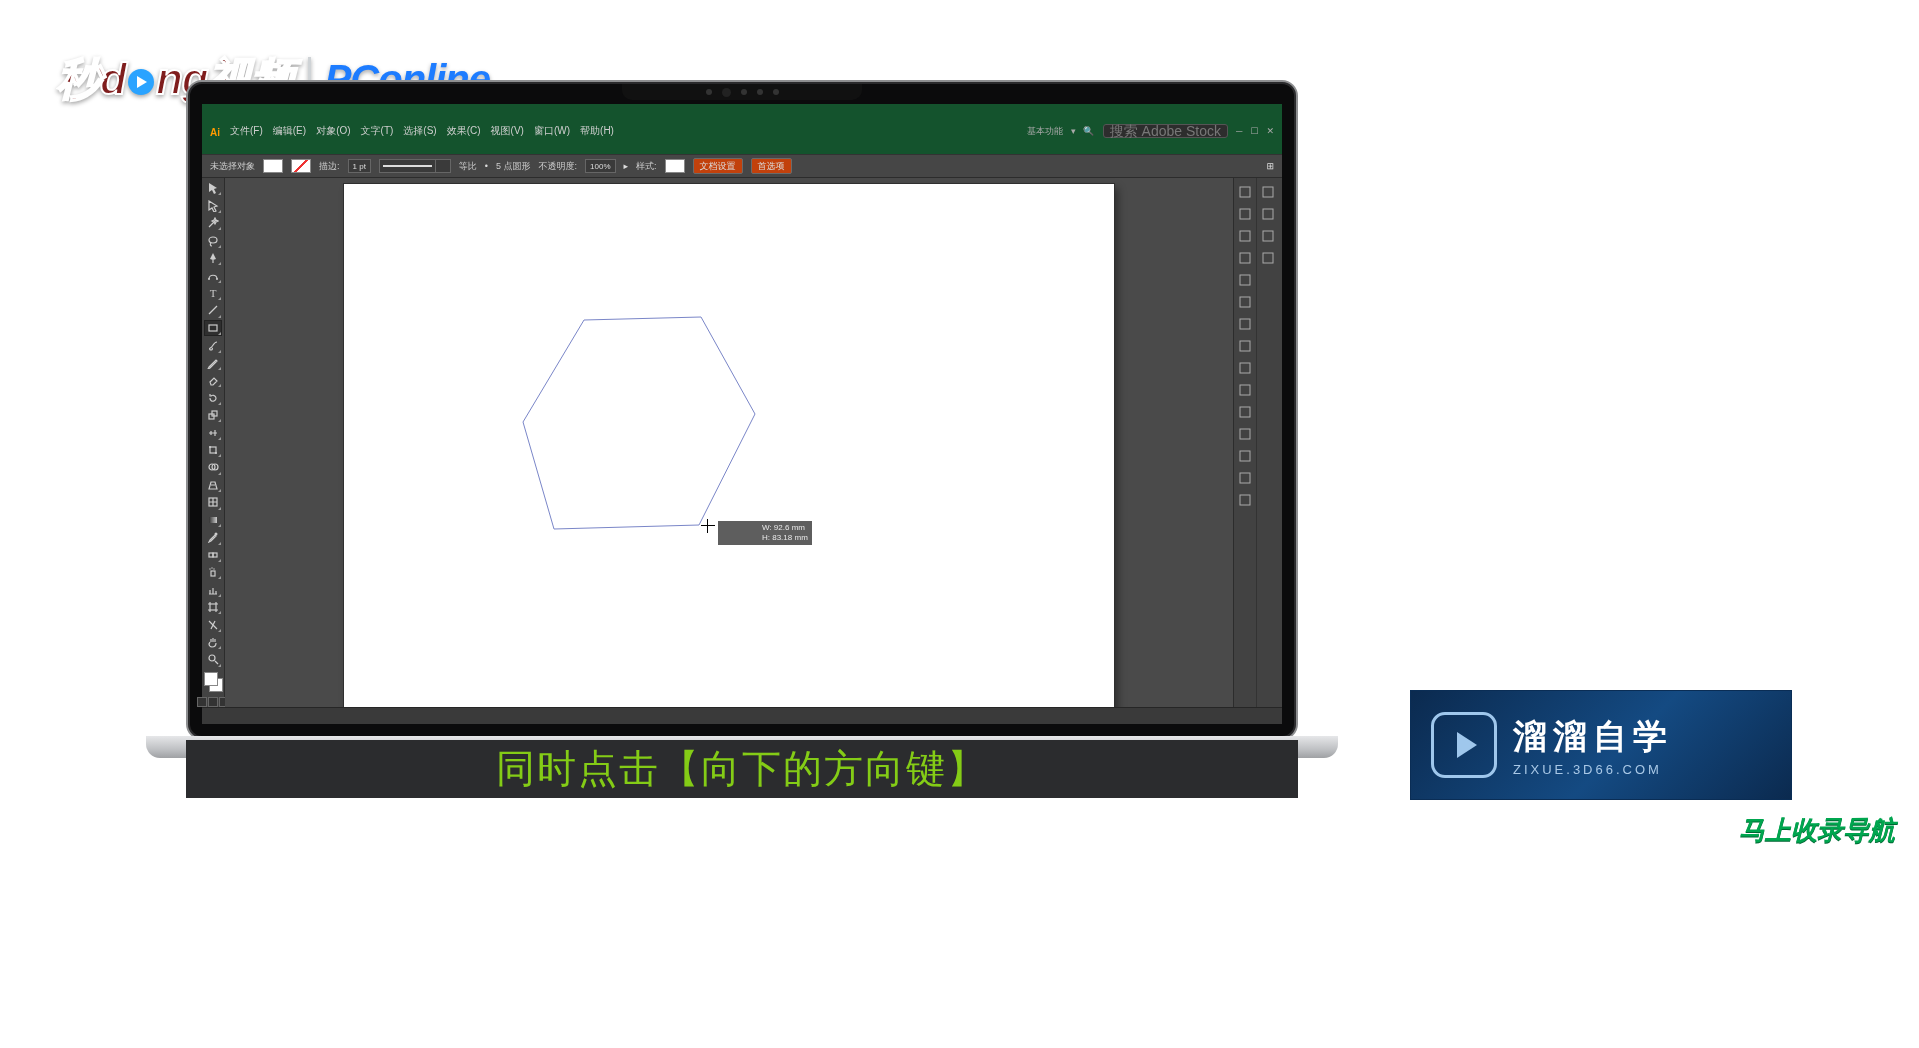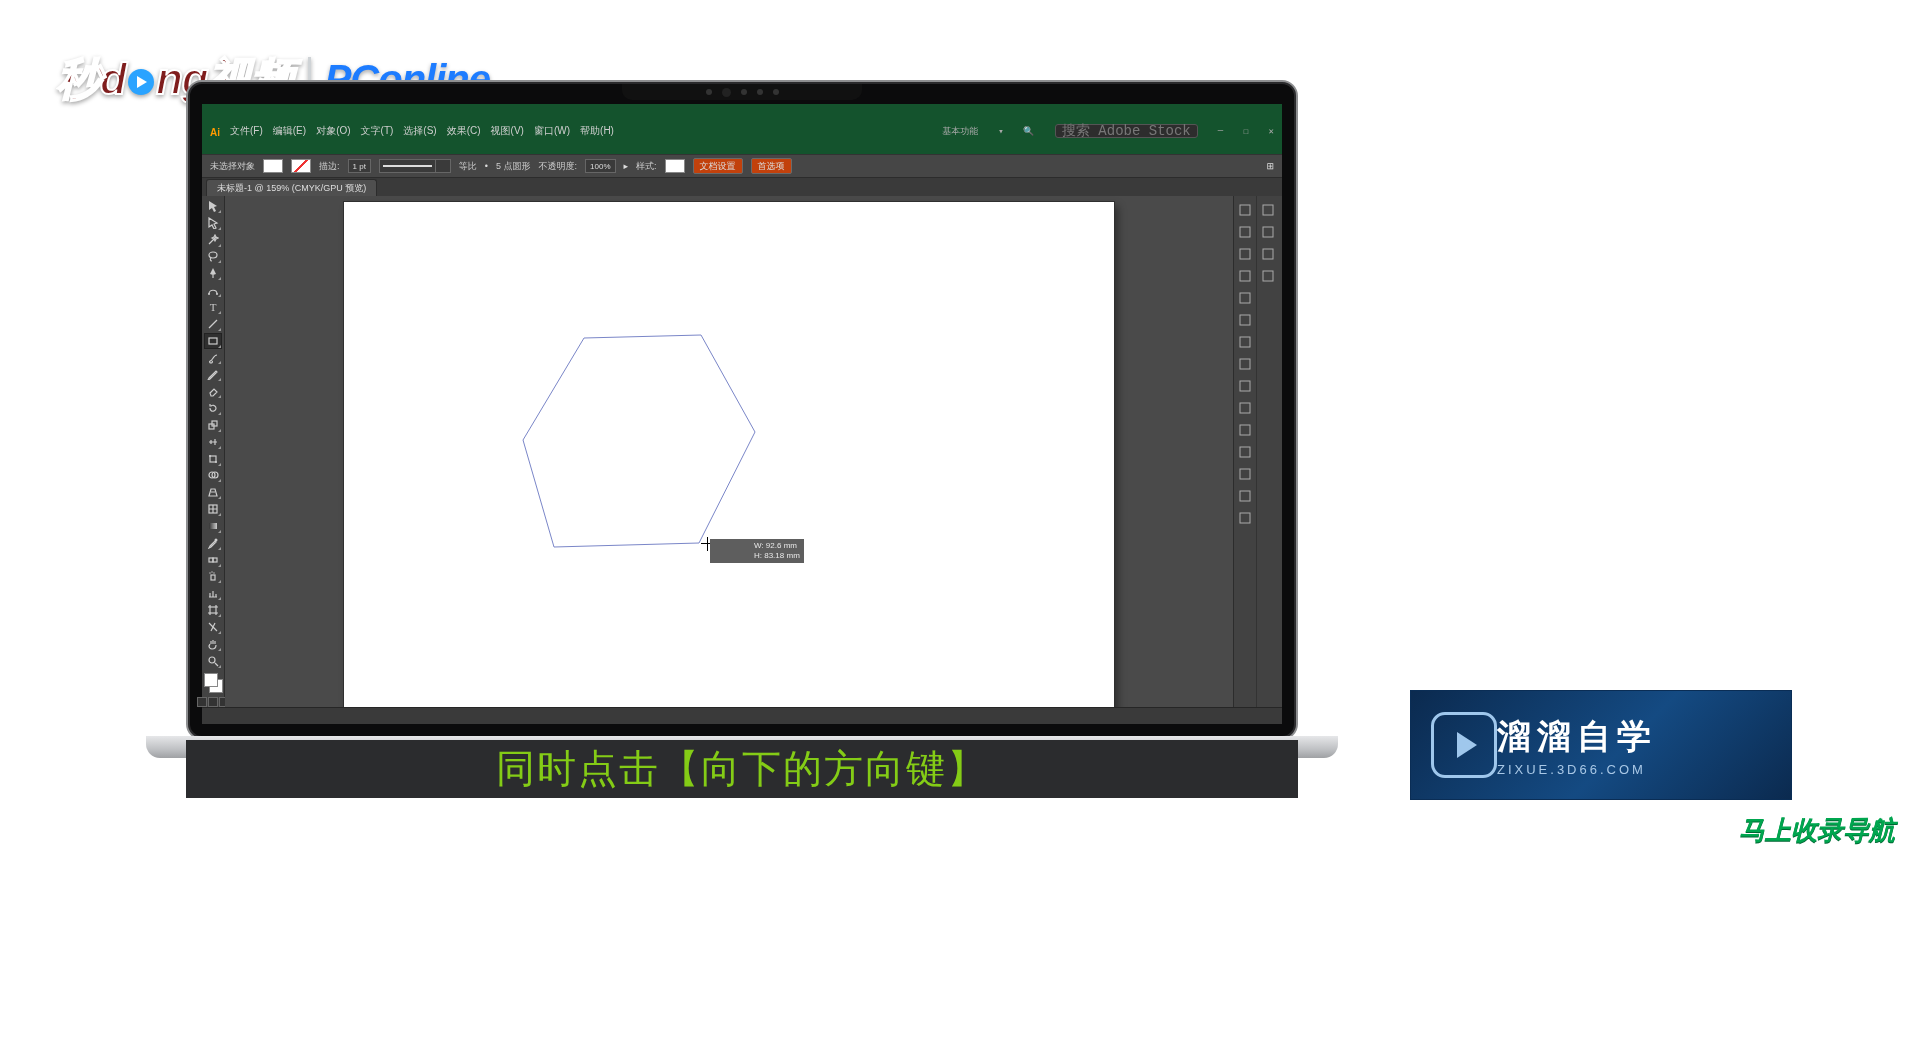--- a/index.html
+++ b/index.html
@@ -16,21 +16,21 @@
   .bezel{position:absolute;inset:0;border-radius:16px;background:#0b0b0c;border:2px solid #8e8f91;box-shadow:inset 0 0 0 2px #2a2a2c;}
   .camera-notch{position:absolute;top:2px;left:50%;transform:translateX(-50%);width:240px;height:16px;background:#111;border-radius:0 0 10px 10px;display:flex;align-items:center;justify-content:center;gap:10px;}
   .camera-notch i{width:6px;height:6px;border-radius:50%;background:#333;display:block;}
   .camera-notch i.big{width:9px;height:9px;background:#222;}
   .screen{position:absolute;left:14px;right:14px;top:22px;bottom:14px;background:#4a4a4a;display:flex;flex-direction:column;}
   .hinge{position:absolute;left:-40px;right:-40px;bottom:-18px;height:22px;background:linear-gradient(#e6e7e9,#bfc1c4 60%,#9fa1a4);border-radius:0 0 14px 14px;}
   
   .menubar{height:18px;background:#14532d;display:flex;align-items:flex-end;gap:10px;padding:16px 8px;color:#cfcfcf;font-size:10px;}
   .menubar .logo{font-weight:700;color:#ff9a00;}
   .menubar .sp{flex:1;}
-  .menubar .right{display:flex;align-items:center;gap:20px;font-size:9px;color:#aaa;font-family:Liberation Mono, monospace;}
+  .menubar .right{display:flex;align-items:center;gap:8px;font-size:9px;color:#aaa;}
   .menubar .right .search{background:#2d2d2d;border:1px solid #555;border-radius:3px;padding:0 6px;height:12px;line-height:12px;color:#777;font-size:14px;}
   .optbar{height:22px;background:#464646;border-top:1px solid #333;border-bottom:1px solid #2c2c2c;display:flex;align-items:center;gap:8px;padding:0 8px;color:#ddd;font-size:9px;}
   .optbar .lbl{color:#ccc;}
   .swatch{width:18px;height:12px;border:1px solid #888;display:inline-block;}
   .sw-white{background:#fff;}
   .sw-none{background:linear-gradient(135deg,#fff 45%,#e33 46%,#e33 54%,#fff 55%);}
   .stroke-picker{width:70px;height:12px;background:#3a3a3a;border:1px solid #666;position:relative;}
   .stroke-picker:after{content:"";position:absolute;left:3px;right:18px;top:5px;height:2px;background:#ddd;}
   .stroke-picker .dd{position:absolute;right:0;top:0;bottom:0;width:14px;border-left:1px solid #666;}
   .numfield{height:12px;background:#3a3a3a;border:1px solid #666;color:#ddd;font-size:8px;padding:0 4px;display:inline-flex;align-items:center;}
@@ -59,21 +59,21 @@
   .panel-dock{width:48px;background:#424242;border-left:1px solid #2c2c2c;display:flex;}
   .dock-col{width:22px;display:flex;flex-direction:column;align-items:center;gap:6px;padding-top:6px;}
   .dock-col+.dock-col{border-left:1px solid #333;}
   .pic{width:16px;height:16px;color:#bbb;display:flex;align-items:center;justify-content:center;font-size:11px;}
   .pic svg{width:14px;height:14px;}
   .statusbar{height:16px;background:#3a3a3a;border-top:1px solid #262626;}
   
   .subtitle-bar{position:absolute;left:186px;top:740px;width:1112px;height:58px;background:#2b2c2e;display:flex;align-items:center;justify-content:center;}
   .subtitle-bar span{color:#84cc16;font-size:39px;letter-spacing:2px;font-family:Liberation Mono, monospace;}
   
-  .liuliu{position:absolute;right:127px;bottom:248px;width:340px;height:108px;background:linear-gradient(135deg,#0b2a4f,#144a82 55%,#0b2a4f);color:#fff;display:flex;align-items:center;padding:0 20px;border:1px solid #0a2d55;}
+  .liuliu{position:absolute;right:127px;bottom:248px;width:340px;height:108px;background:linear-gradient(135deg,#0b2a4f,#144a82 55%,#0b2a4f);color:#fff;display:flex;align-items:center;gap:16px;padding:0 20px;border:1px solid #0a2d55;}
   .liuliu .pl{width:60px;height:60px;border:3px solid #9fc7ec;border-radius:14px;display:flex;align-items:center;justify-content:center;}
   .liuliu .pl:before{content:"";border-left:20px solid #9fc7ec;border-top:13px solid transparent;border-bottom:13px solid transparent;margin-left:6px;}
   .liuliu .tx .t1{font-size:34px;font-weight:700;letter-spacing:6px;}
   .liuliu .tx .t2{font-size:13px;letter-spacing:3px;color:#a9c8e6;margin-top:2px;}
   .nav-badge{position:absolute;right:24px;bottom:200px;color:#00a64f;font-weight:900;font-style:italic;font-size:26px;text-shadow:0 1px 0 #063;}
 </style>
 </head>
 <body>
 
 <div class="stage">
@@ -139,25 +139,20 @@
           <span class="numfield">100%</span>
           <span>▸</span>
           <span class="lbl">样式:</span>
           <span class="swatch sw-white"></span>
           <span class="btn">文档设置</span>
           <span class="btn">首选项</span>
           <span class="sp" style="flex:1"></span>
           <span>⊞</span>
         </div>
 
-        <div class="tabbar">
-          <div class="tab">
-              <span>未标题-1 @ 159% (CMYK/GPU 预览)</span>
-            </div>
-        </div>
 
         <div class="workspace">
           <div class="toolbox" id="toolbox">
               <div class="tool">
                 <svg viewBox="0 0 12 12">
                   <path fill="#ccc" d="M2 1l8 5-3 1 2 4-2 1-2-4-3 2z"></path>
                 </svg>
                 <span class="tri"></span>
               </div>
               <div class="tool">
@@ -353,21 +348,21 @@
                 <i></i>
                 <i></i>
               </div>
             </div>
           <div class="canvas-wrap">
             <div class="artboard">
               <svg class="hexagon" style="left:175px;top:130px;" width="240" height="230" viewBox="0 0 240 230">
                 <polygon points="65,6 182,3 236,100 180,211 35,215 4,108"></polygon>
               </svg>
               <div class="cursor-cross" style="left:357px;top:335px;"></div>
-              <div class="measurement" style="left:366px;top:337px;padding-left:44px;">
+              <div class="measurement" style="left:374px;top:337px;padding-left:44px;">
                 <div>W: 92.6 mm</div>
                 <div>H: 83.18 mm</div>
               </div>
             </div>
           </div>
           <div class="panel-dock">
             <div class="dock-col" id="dock1">
                 <div class="pic">
                   <svg viewBox="0 0 14 14">
                     <rect x="2" y="2" width="10" height="10" fill="none" stroke="#aaa"></rect>

